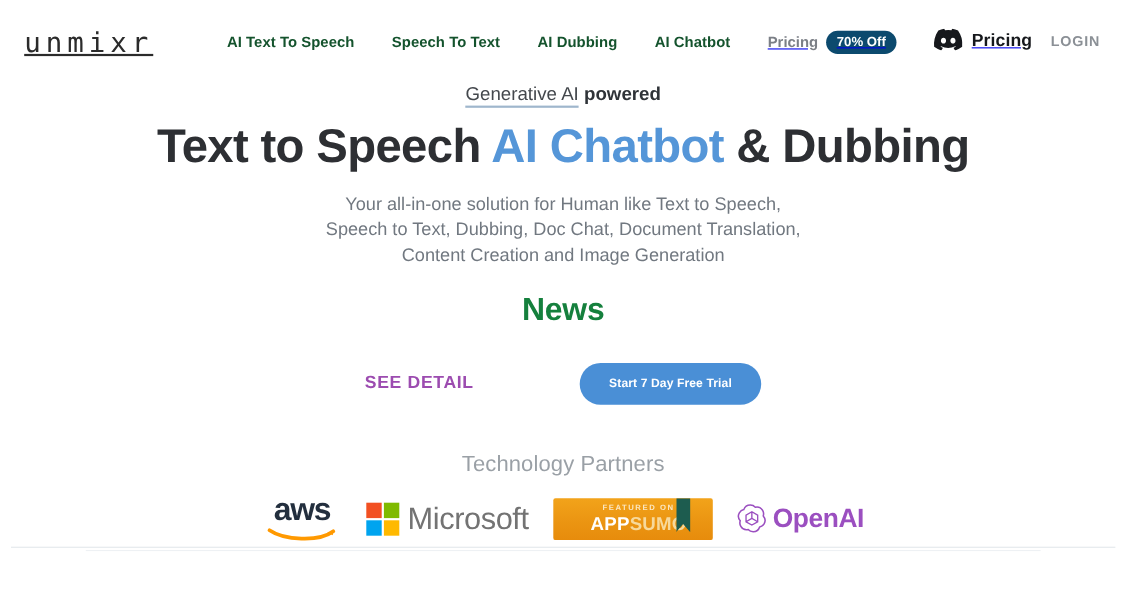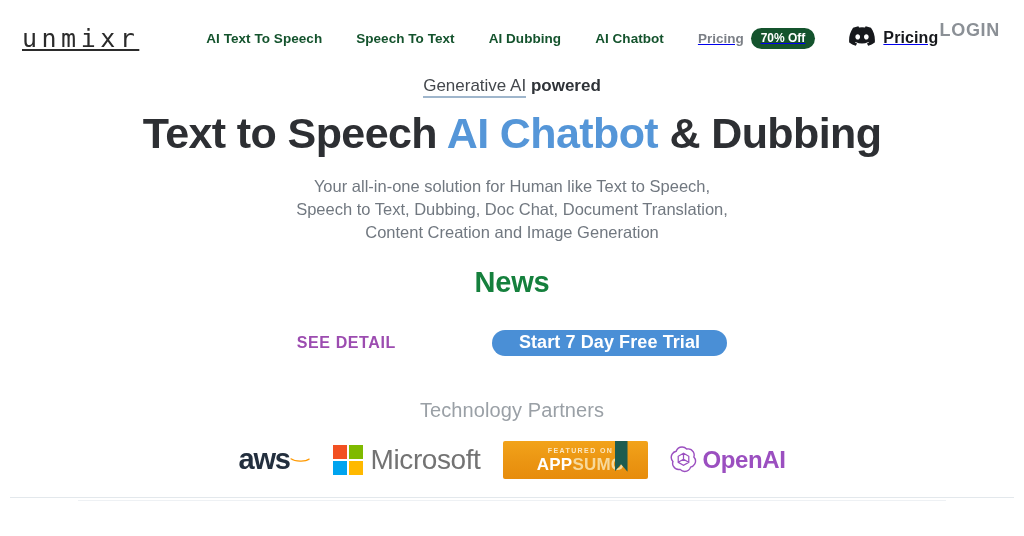--- a/index.html
+++ b/index.html
@@ -64,21 +64,21 @@
     padding: 6px 10px 6px 17px;
     gap: 7px;
   }
   .pricing-label {
     font-size: 13.5px;
     font-weight: 700;
     color: #7b7f86;
     white-space: nowrap;
   }
   .badge-off {
-    background: #14532d;
+    background: #0c4a6e;
     color: #ffffff;
     font-size: 12px;
     font-weight: 700;
     border-radius: 11px;
     padding: 4px 10px 5px;
     line-height: 1;
     white-space: nowrap;
   }
 
   .discord-wrap {
@@ -91,22 +91,22 @@
   .discord-text {
     font-size: 16px;
     font-weight: 800;
     color: #16181c;
     letter-spacing: .1px;
   }
 
   .login-link {
     position: absolute;
     right: 24px;
-    top: 20px;
-    font-size: 18px;
+    top: 30px;
+    font-size: 13px;
     font-weight: 700;
     color: #8b9096;
     letter-spacing: .7px;
     text-decoration: none;
     text-align: center;
   }
 
   
   .hero {
     position: absolute;
@@ -173,25 +173,25 @@
     text-decoration: none;
     margin-right: 96px;
     text-align: center;
   }
   .trial-btn {
     background: #4a8fd6;
     color: #ffffff;
     border: none;
     border-radius: 23px;
     font-family: "Liberation Sans", sans-serif;
-    font-size: 18px;
+    font-size: 11px;
     font-weight: 700;
     letter-spacing: .1px;
     padding: 0 27px;
-    height: 26px;
+    height: 38px;
     cursor: pointer;
     white-space: nowrap;
   }
 
   
   .partners-title {
     margin-top: 43px;
     font-size: 20px;
     color: #9aa0a6;
     font-weight: 400;
@@ -203,20 +203,21 @@
     display: flex;
     align-items: center;
     justify-content: center;
     gap: 22px;
     height: 44px;
   }
 
   
   .logo-aws {
     display: flex;
+    flex-direction: column;
     align-items: center;
     width: 72px;
   }
   .aws-text {
     font-family: "Liberation Sans", sans-serif;
     font-size: 29px;
     font-weight: 700;
     color: #232f3e;
     letter-spacing: -1.2px;
     line-height: .92;

